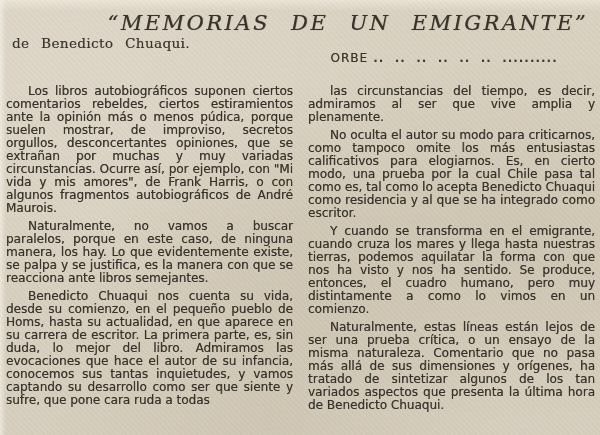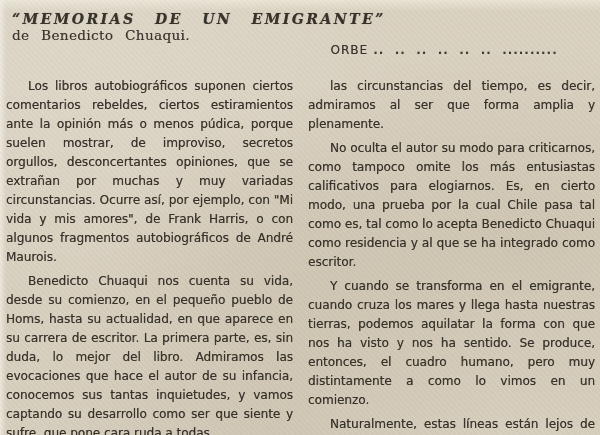--- a/index.html
+++ b/index.html
@@ -21,27 +21,28 @@
       linear-gradient(90deg, rgba(240,236,225,0.85) 0px, rgba(240,236,225,0) 6px),
       linear-gradient(180deg, #eae4d5 0px, #dad2c1 11px, #d7cfbe 100%);
     font-family: "DejaVu Sans", sans-serif;
   }
   .header {
     padding: 11px 12px 0 12px;
   }
   .title {
     font-family: "DejaVu Serif", "Liberation Serif", serif;
     font-style: italic;
-    font-weight: bold;
-    font-size: 14px;
+    font-weight: normal;
+    font-size: 21px;
     letter-spacing: 2.5px;
     word-spacing: 12px;
     color: #37332b;
     white-space: nowrap;
     text-shadow: 0.4px 0.4px 0.7px rgba(45,40,30,0.55);
+    text-align: right;
   }
   .subhead {
     display: flex;
     align-items: baseline;
   }
   .byline {
     flex: 0 0 50%;
     font-family: "DejaVu Serif", "Liberation Serif", serif;
     font-size: 13.5px;
     word-spacing: 7px;
@@ -71,21 +72,21 @@
     gap: 15px;
     padding: 6px 5px 0 6px;
   }
   .column {
     flex: 1 1 0;
     min-width: 0;
   }
   .column p {
     margin: 0 0 5px 0;
     font-size: 12px;
-    line-height: 19px;
+    line-height: 13px;
     text-align: justify;
     text-indent: 22px;
     color: #36322a;
     text-shadow: 0.35px 0.35px 0.55px rgba(40,35,25,0.5);
   }
 </style>
 </head>
 <body>
 
 <div class="page">
@@ -98,25 +99,26 @@
       <div class="orbe">
         <span class="orbe-label">ORBE</span><span class="orbe-dots"> ..  ..  ..  ..  ..  ..  ..........      ......</span>
       </div>
     </div>
   </div>
 
   <div class="columns">
 
     <div class="column">
       <p>Los libros autobiográficos suponen ciertos comentarios rebeldes, ciertos estiramientos ante la opinión más o menos púdica, porque suelen mostrar, de improviso, secretos orgullos, desconcertantes opiniones, que se extrañan por muchas y muy variadas circunstancias. Ocurre así, por ejemplo, con "Mi vida y mis amores", de Frank Harris, o con algunos fragmentos autobiográficos de André Maurois.</p>
+      <p>Naturalmente, no vamos a buscar paralelos, porque en este caso, de ninguna manera, los hay. Lo que evidentemente existe, se palpa y se justifica, es la manera con que se reacciona ante libros semejantes.</p>
       <p>Benedicto Chuaqui nos cuenta su vida, desde su comienzo, en el pequeño pueblo de Homs, hasta su actualidad, en que aparece en su carrera de escritor. La primera parte, es, sin duda, lo mejor del libro. Admiramos las evocaciones que hace el autor de su infancia, conocemos sus tantas inquietudes, y vamos captando su desarrollo como ser que siente y sufre, que pone cara ruda a todas</p>
     </div>
 
     <div class="column">
-      <p>las circunstancias del tiempo, es decir, admiramos al ser que forma amplia y plenamente.</p>
+      <p>las circunstancias del tiempo, es decir, admiramos al ser que vive amplia y plenamente.</p>
       <p>No oculta el autor su modo para criticarnos, como tampoco omite los más entusiastas calificativos para elogiarnos. Es, en cierto modo, una prueba por la cual Chile pasa tal como es, tal como lo acepta Benedicto Chuaqui como residencia y al que se ha integrado como escritor.</p>
       <p>Y cuando se transforma en el emigrante, cuando cruza los mares y llega hasta nuestras tierras, podemos aquilatar la forma con que nos ha visto y nos ha sentido. Se produce, entonces, el cuadro humano, pero muy distintamente a como lo vimos en un comienzo.</p>
       <p>Naturalmente, estas líneas están lejos de ser una prueba crítica, o un ensayo de la misma naturaleza. Comentario que no pasa más allá de sus dimensiones y orígenes, ha tratado de sintetizar algunos de los tan variados aspectos que presenta la última hora de Benedicto Chuaqui.</p>
 
     </div>
 
   </div>
 
 </div>
 

